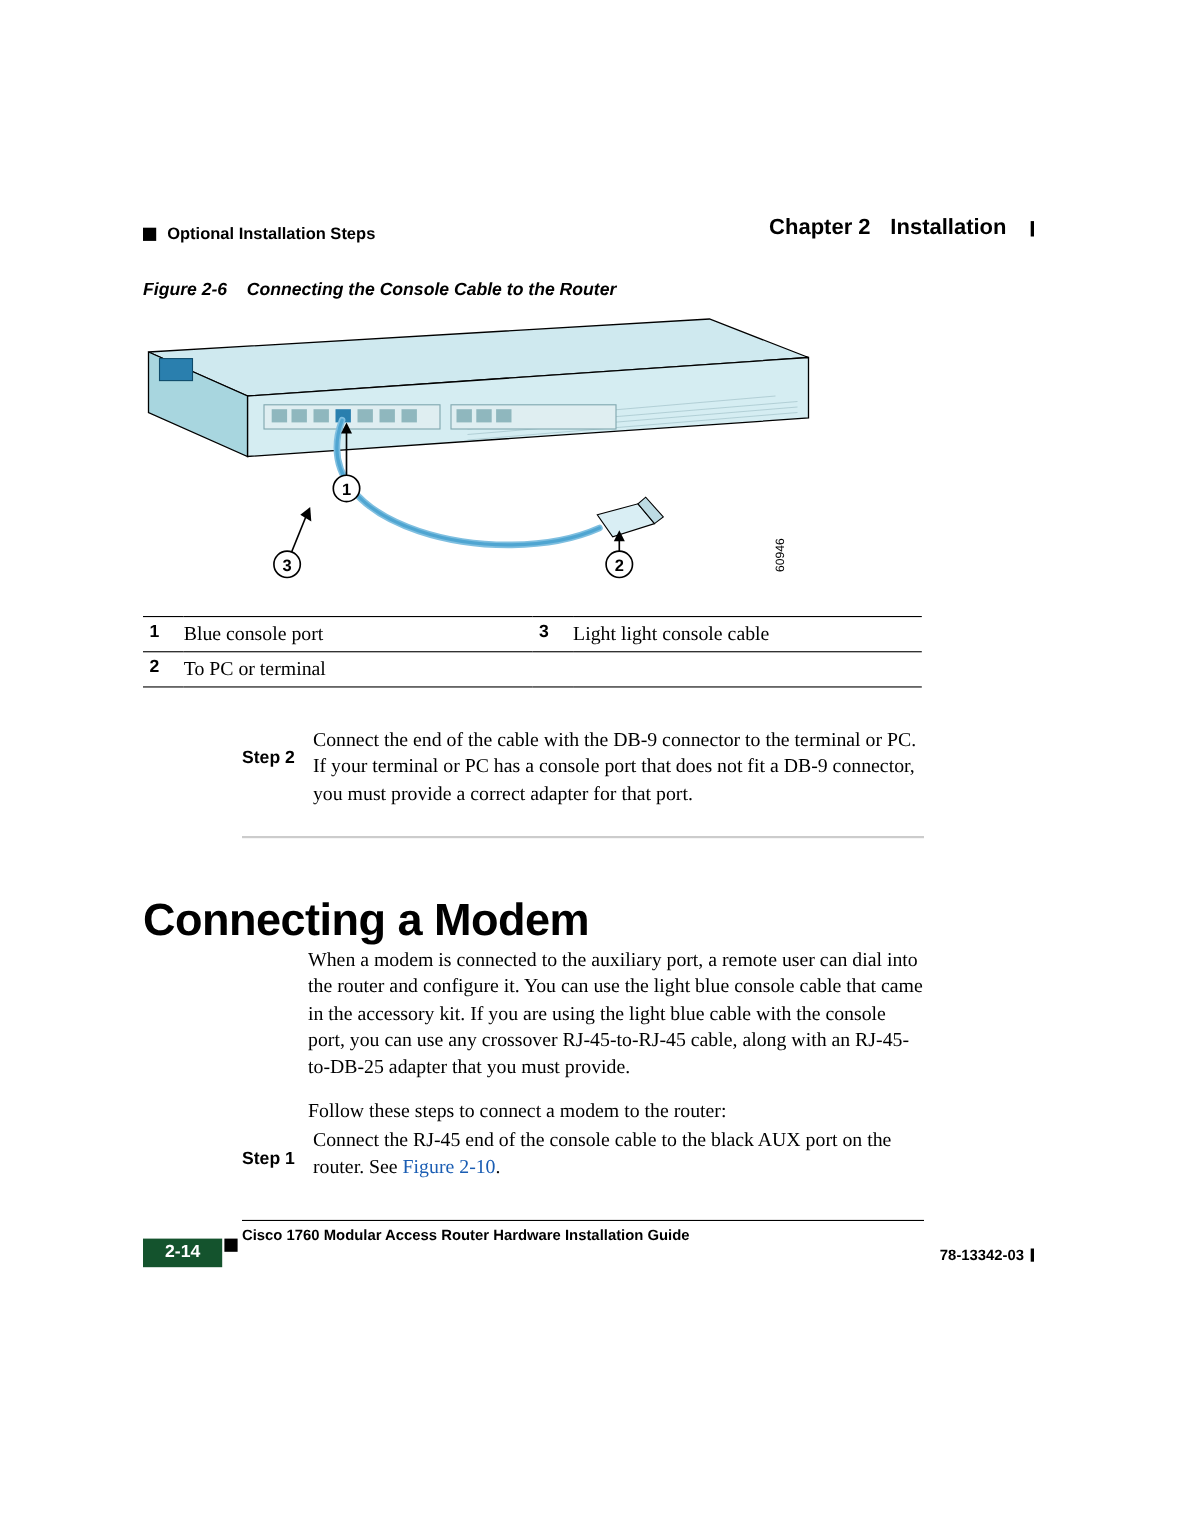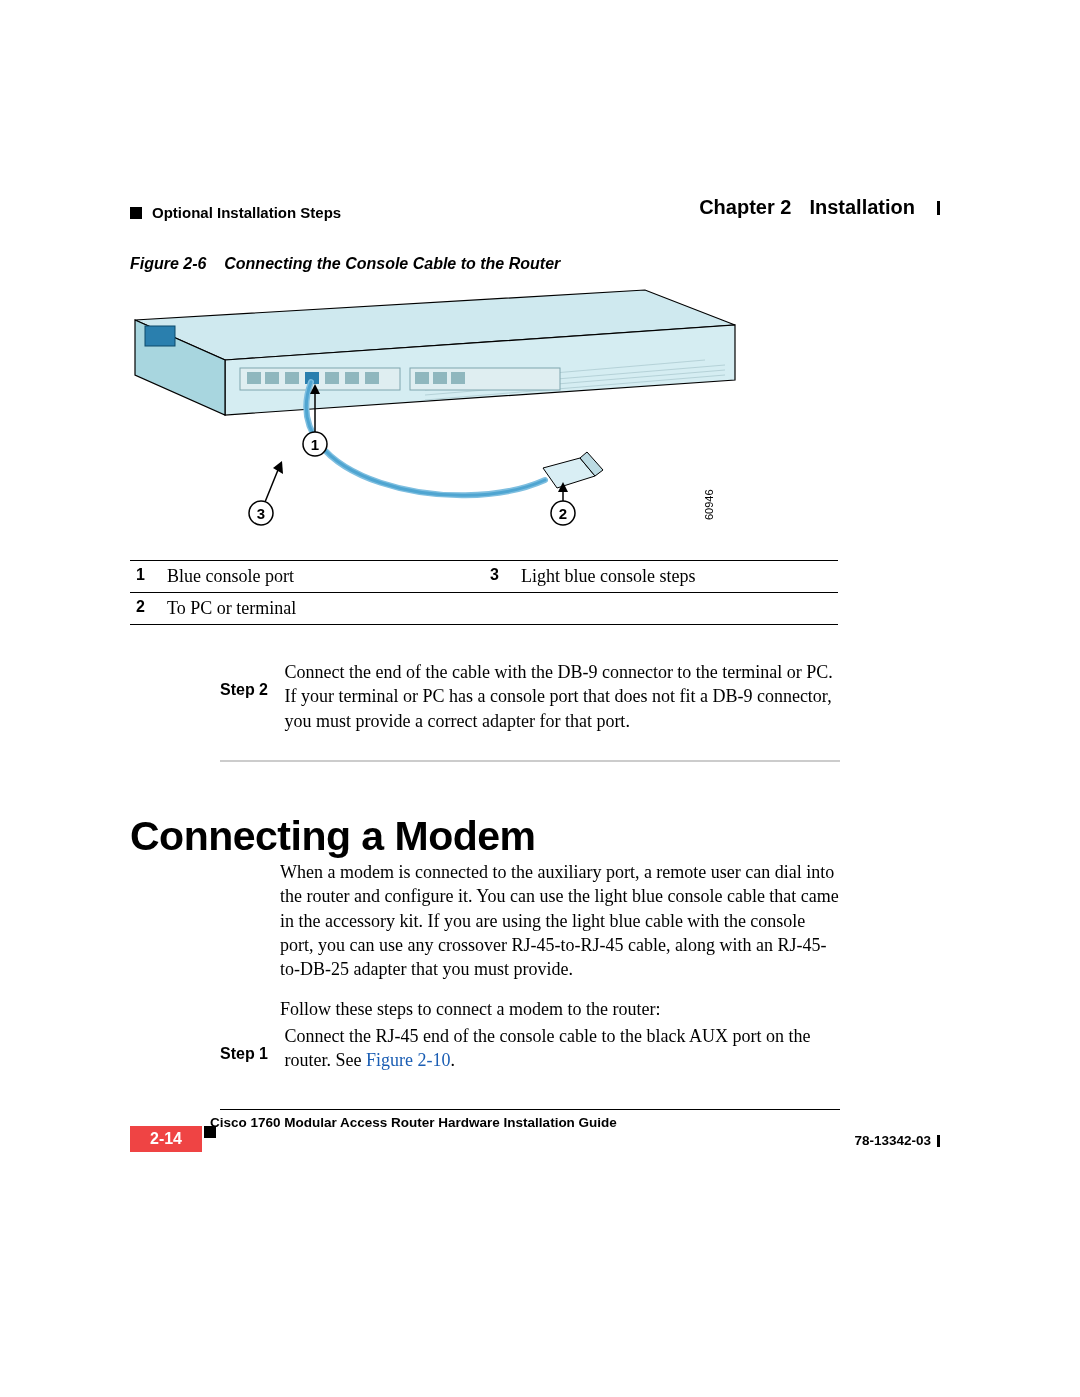--- a/index.html
+++ b/index.html
@@ -152,41 +152,41 @@
   .footer-rule {
     position: absolute;
     left: 90px;
     top: 0;
     width: 620px;
     height: 1px;
     background: #000;
   }
   .footer-title {
     position: absolute;
-    left: 80px;
+    left: 90px;
     top: 6px;
     font-family: Arial, Helvetica, sans-serif;
     font-weight: bold;
     font-size: 13.5px;
   }
   .footer-square {
     position: absolute;
     left: 74px;
     top: 17px;
     width: 12px;
     height: 12px;
     background: #000;
   }
   .page-num-box {
     position: absolute;
     left: 0;
     top: 17px;
     width: 72px;
     height: 26px;
-    background: #ef4444;
+    background: #14532d;
     color: #fff;
     font-family: Arial, Helvetica, sans-serif;
     font-weight: bold;
     font-size: 16px;
     display: flex;
     align-items: center;
     justify-content: center;
   }
   .footer-right {
     position: absolute;
@@ -287,21 +287,21 @@
 
     <text x="588" y="240" font-family="Arial" font-size="11" transform="rotate(-90 588 240)">60946</text>
   </svg>
 
   <table class="legend-table">
     <tbody>
         <tr>
       <td class="num">1</td>
       <td class="desc">Blue console port</td>
       <td class="num">3</td>
-      <td class="desc">Light blue console steps</td>
+      <td class="desc">Light light console cable</td>
     </tr>
     <tr>
       <td class="num">2</td>
       <td class="desc">To PC or terminal</td>
       <td class="num"></td>
       <td class="desc"></td>
     </tr>
   </tbody>
     </table>
 

